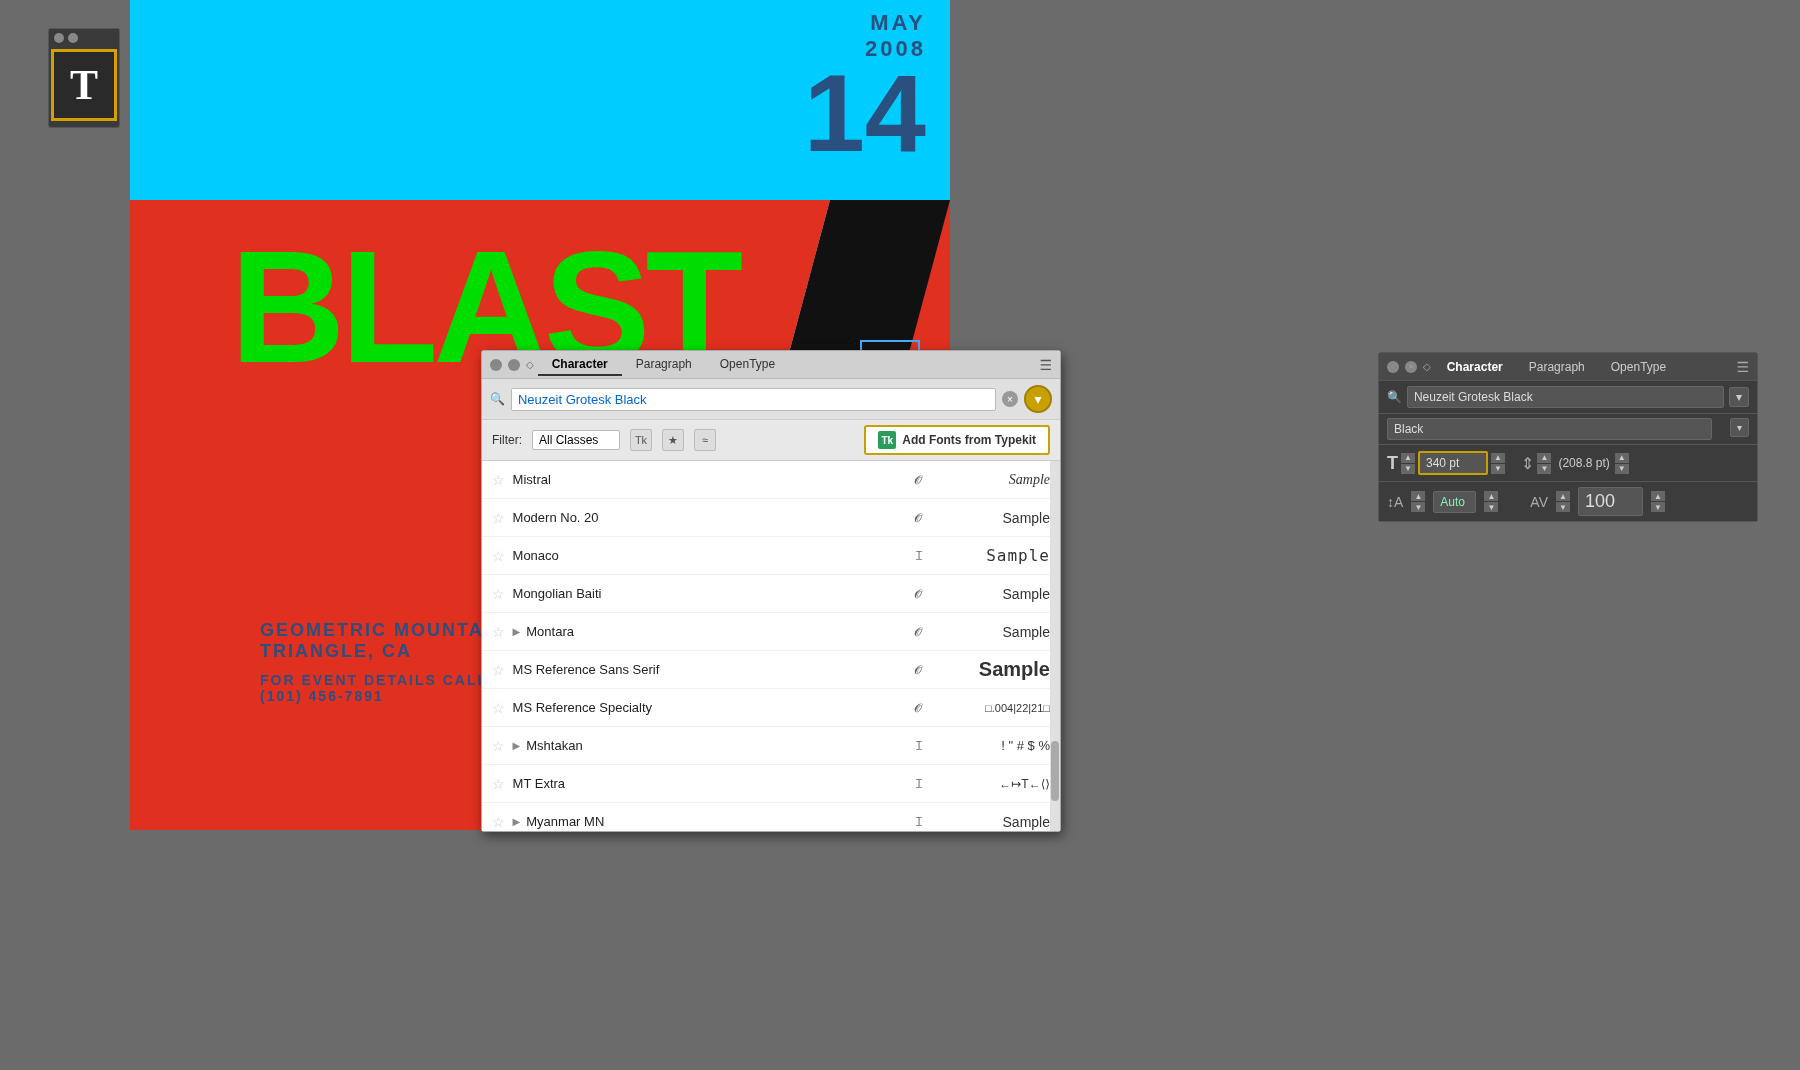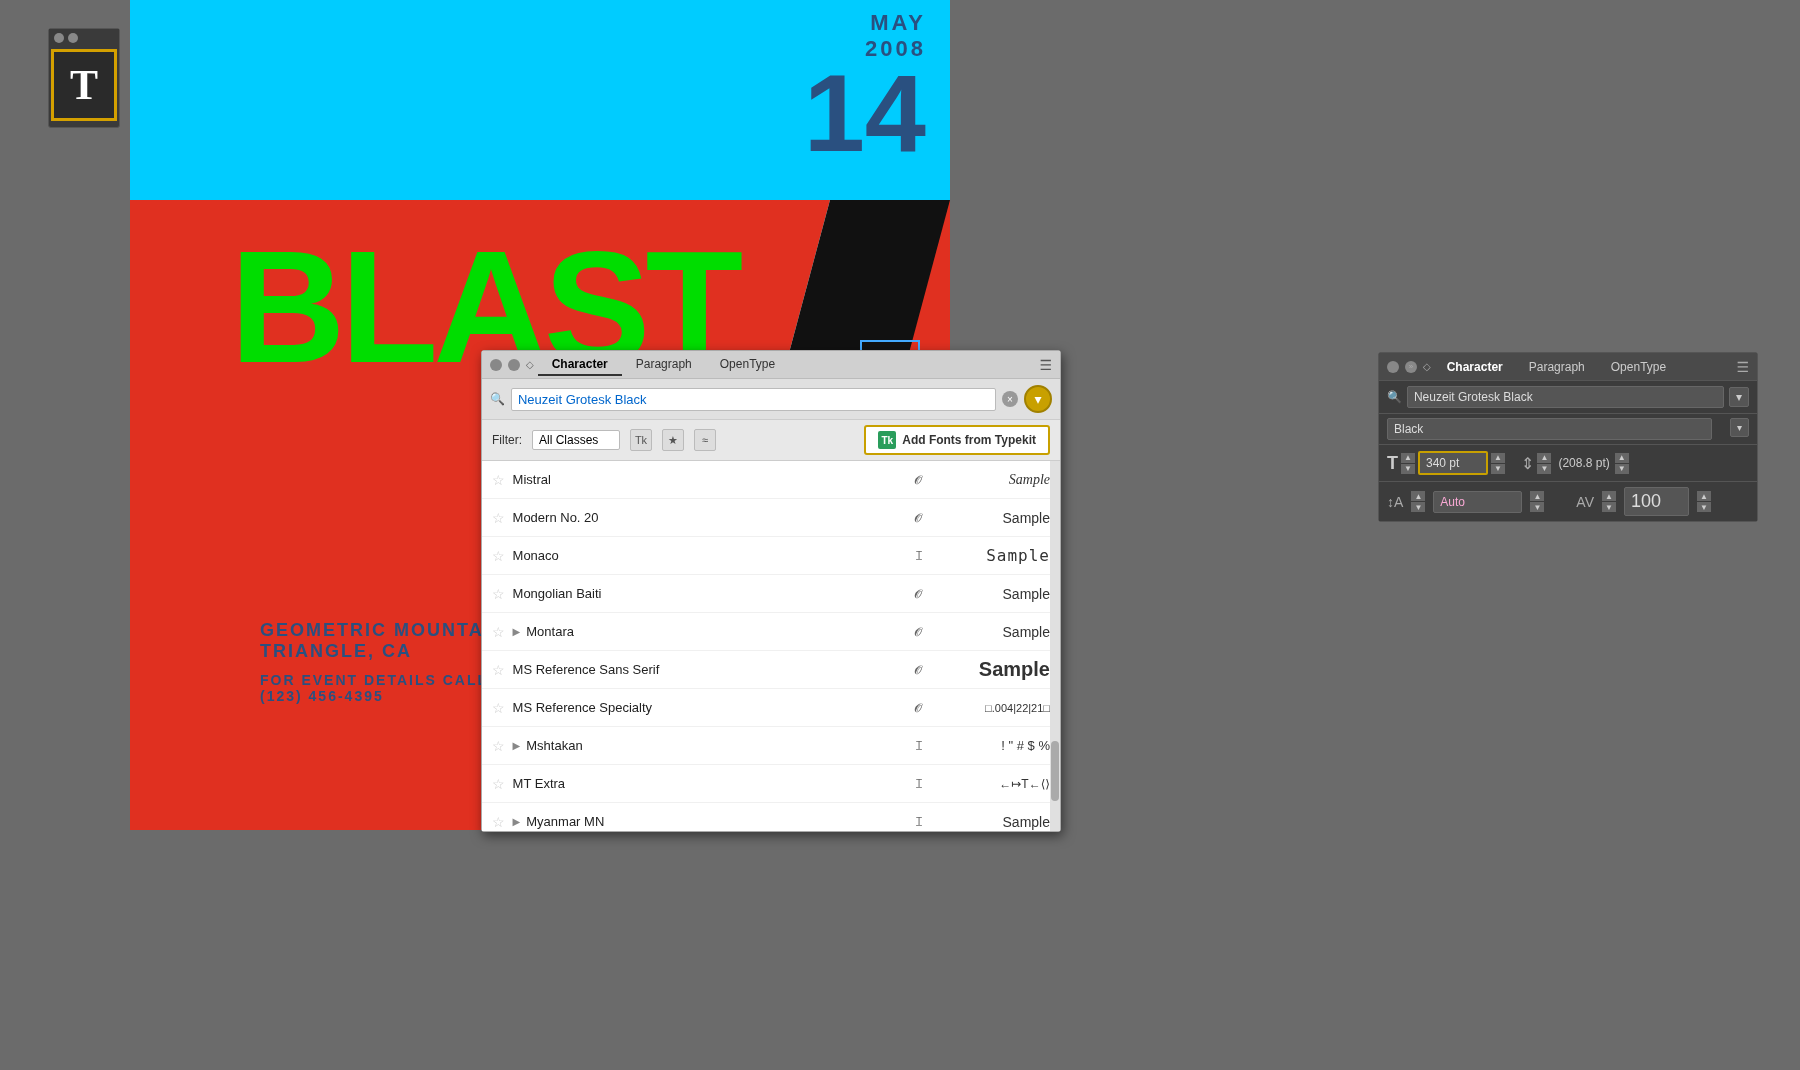--- a/index.html
+++ b/index.html
@@ -581,22 +581,22 @@
       background: #3c3c3c;
       gap: 8px;
       align-items: center;
     }
     .rp-auto-input {
       background: #555;
       border: 1px solid #666;
       border-radius: 2px;
       padding: 3px 6px;
       font-size: 12px;
-      color: #f9a8d4;
-      width: 89px;
+      color: #86efac;
+      width: 43px;
     }
     .rp-100-input {
       background: #555;
       border: 1px solid #666;
       border-radius: 2px;
       padding: 3px 6px;
       font-size: 18px;
       color: #ddd;
       width: 65px;
     }
@@ -636,21 +636,21 @@
 
     <div class="orange-section"></div>
 
     <div class="white-diagonal"></div>
 
 
     <div class="bottom-text-area">
       <div class="geo-text">GEOMETRIC MOUNTAIN</div>
       <div class="geo-text">TRIANGLE, CA</div>
       <div class="geo-text" style="margin-top:10px; font-size:14px;">FOR EVENT DETAILS CALL</div>
-      <div class="geo-text" style="font-size:14px;">(123) 456-4395</div>
+      <div class="geo-text" style="font-size:14px;">(101) 456-7891</div>
     </div>
   </div>
 </div>
 
 <div class="char-panel-floating">
 
   <div class="char-panel-titlebar">
     <div class="panel-close-btn"></div>
     <div class="panel-expand-btn"></div>
     <span class="panel-diamond">◇</span>

